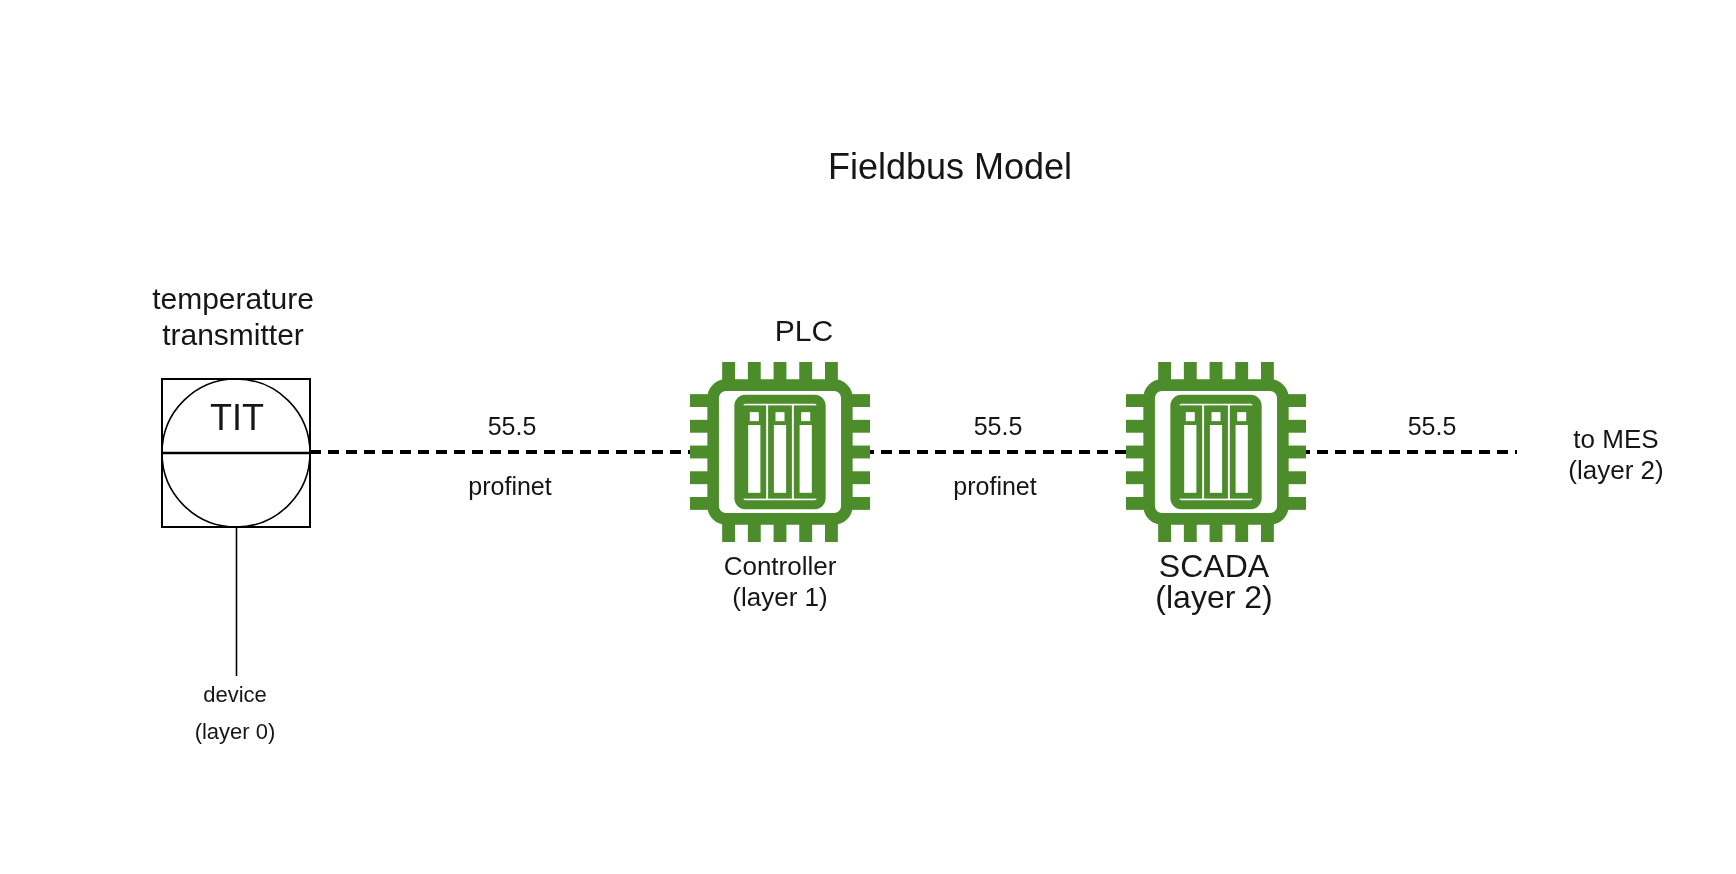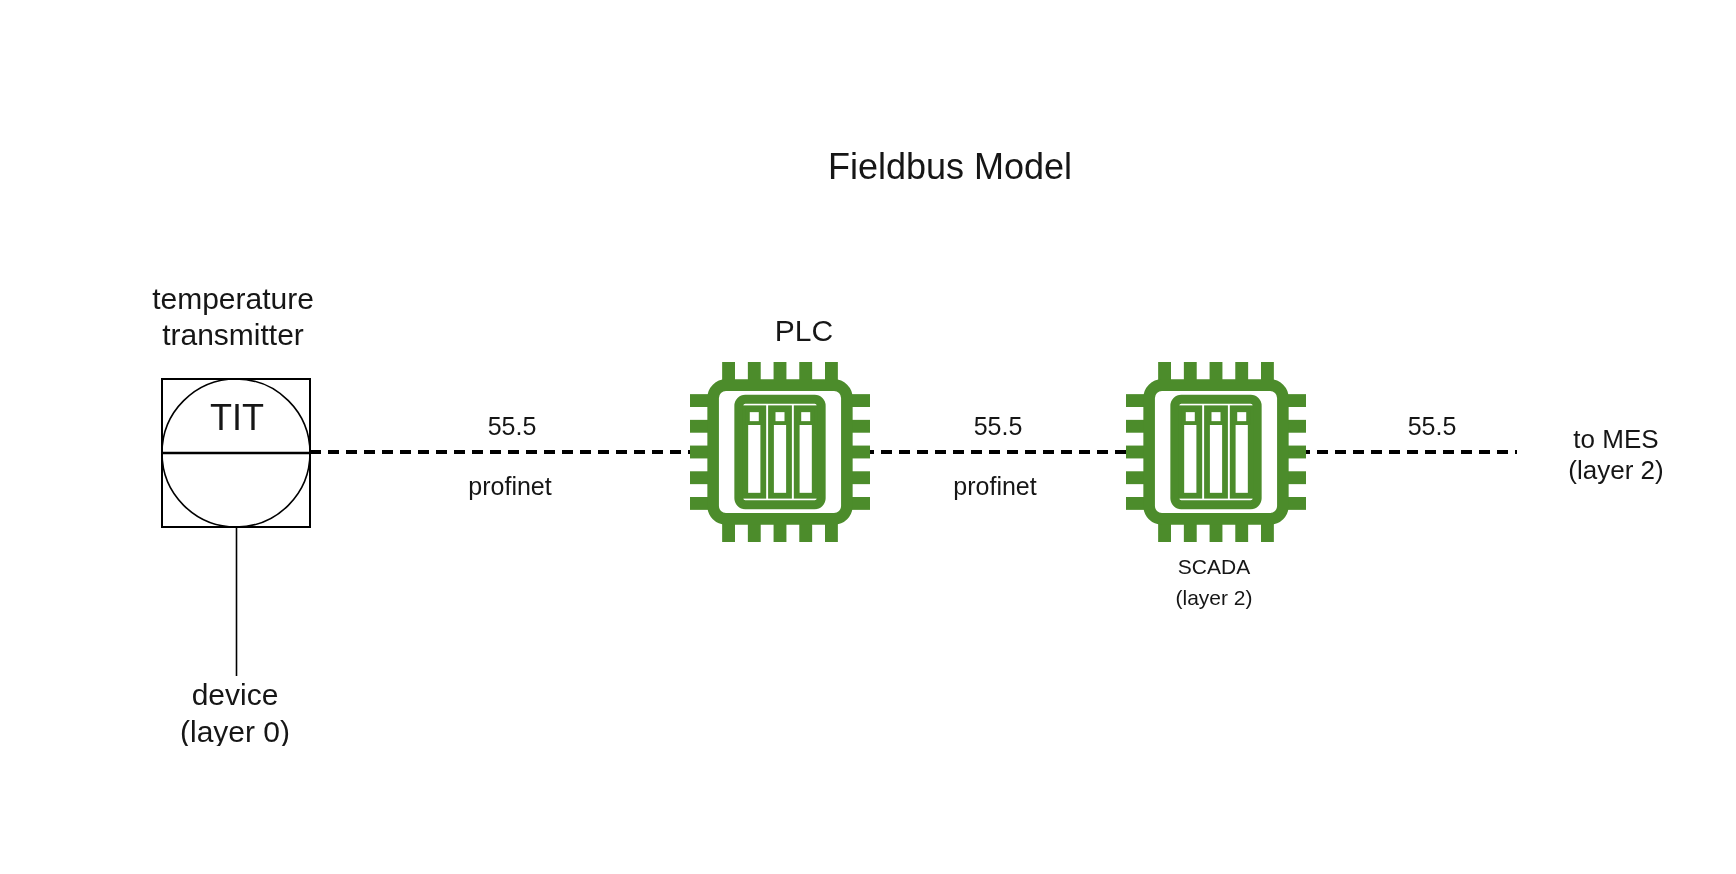--- a/index.html
+++ b/index.html
@@ -90,28 +90,32 @@
       </svg>
   </div>
 
   <div class="label" style="left:950px;top:146px;font-size:36px">Fieldbus Model</div>
 
   <div class="label" style="left:233px;top:281px;font-size:30px;line-height:36px">
     <div>temperature</div>
     <div>transmitter</div>
   </div>
   <div class="label" style="left:237px;top:397px;font-size:36px">TIT</div>
-  <div class="label" style="left:235px;top:676px;font-size:30px;line-height:37px">
+  <div class="label" style="left:235px;top:676px;font-size:22px;line-height:37px">
     <div>device</div>
     <div>(layer 0)</div>
   </div>
 
   <div class="label" style="left:804px;top:314px;font-size:30px">PLC</div>
+  <div class="label" style="left:780px;top:551px;font-size:26px;line-height:31px">
+    <div>Controller</div>
+    <div>(layer 1)</div>
+  </div>
 
-  <div class="label" style="left:1214px;top:551px;font-size:21px;line-height:31px">
+  <div class="label" style="left:1214px;top:551px;font-size:32px;line-height:31px">
     <div>SCADA</div>
     <div>(layer 2)</div>
   </div>
 
   <div class="label" style="left:1616px;top:424px;font-size:26px;line-height:31px">
     <div>to MES</div>
     <div>(layer 2)</div>
   </div>
 
   <div class="label" style="left:512px;top:412px;font-size:25px">55.5</div>

